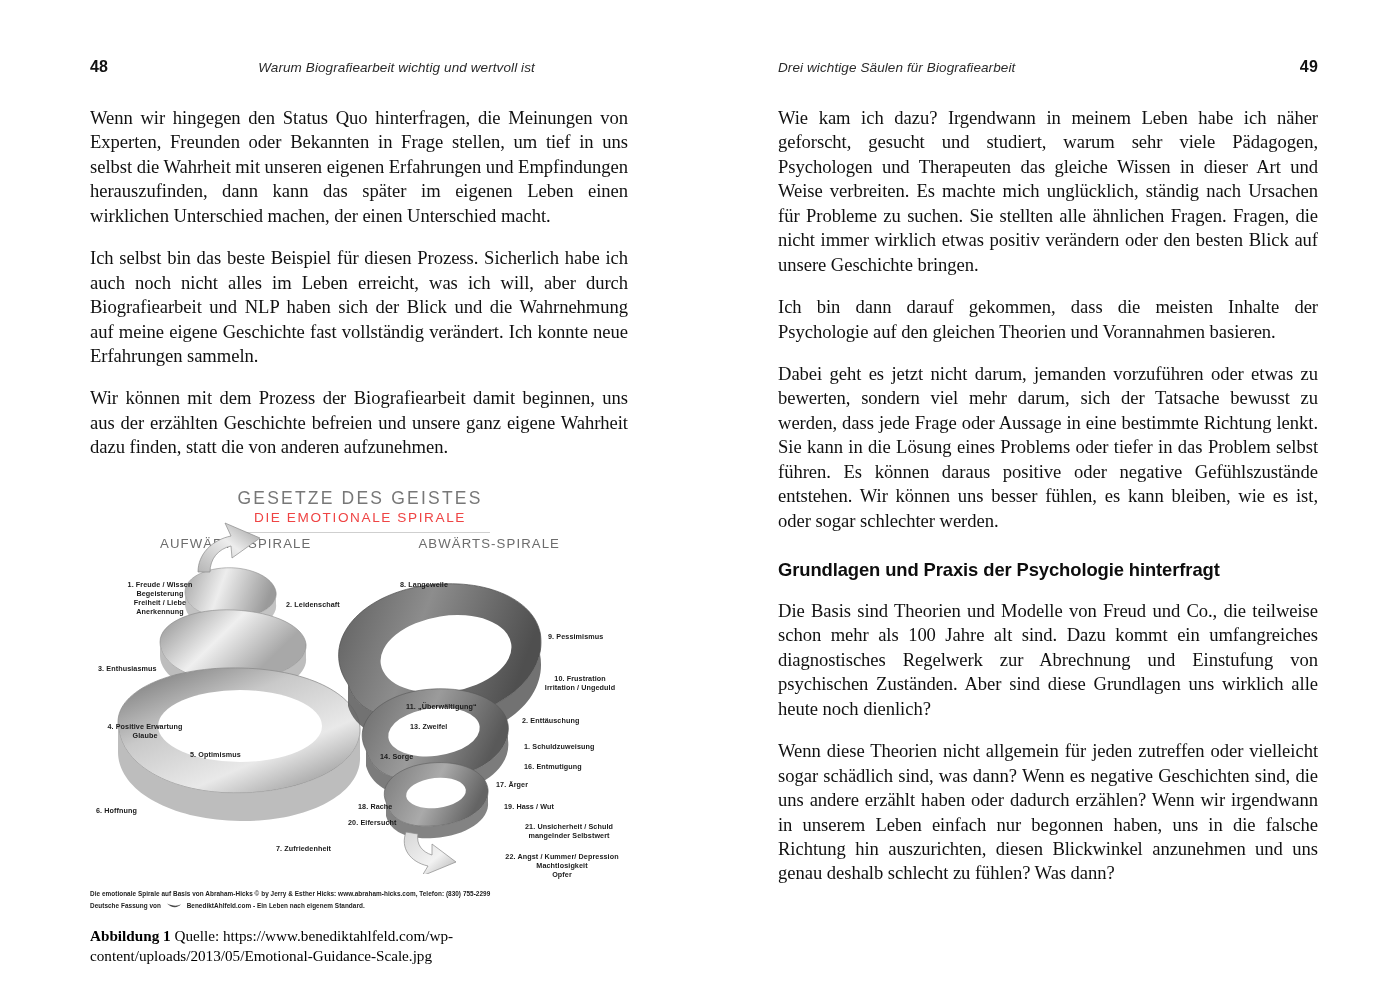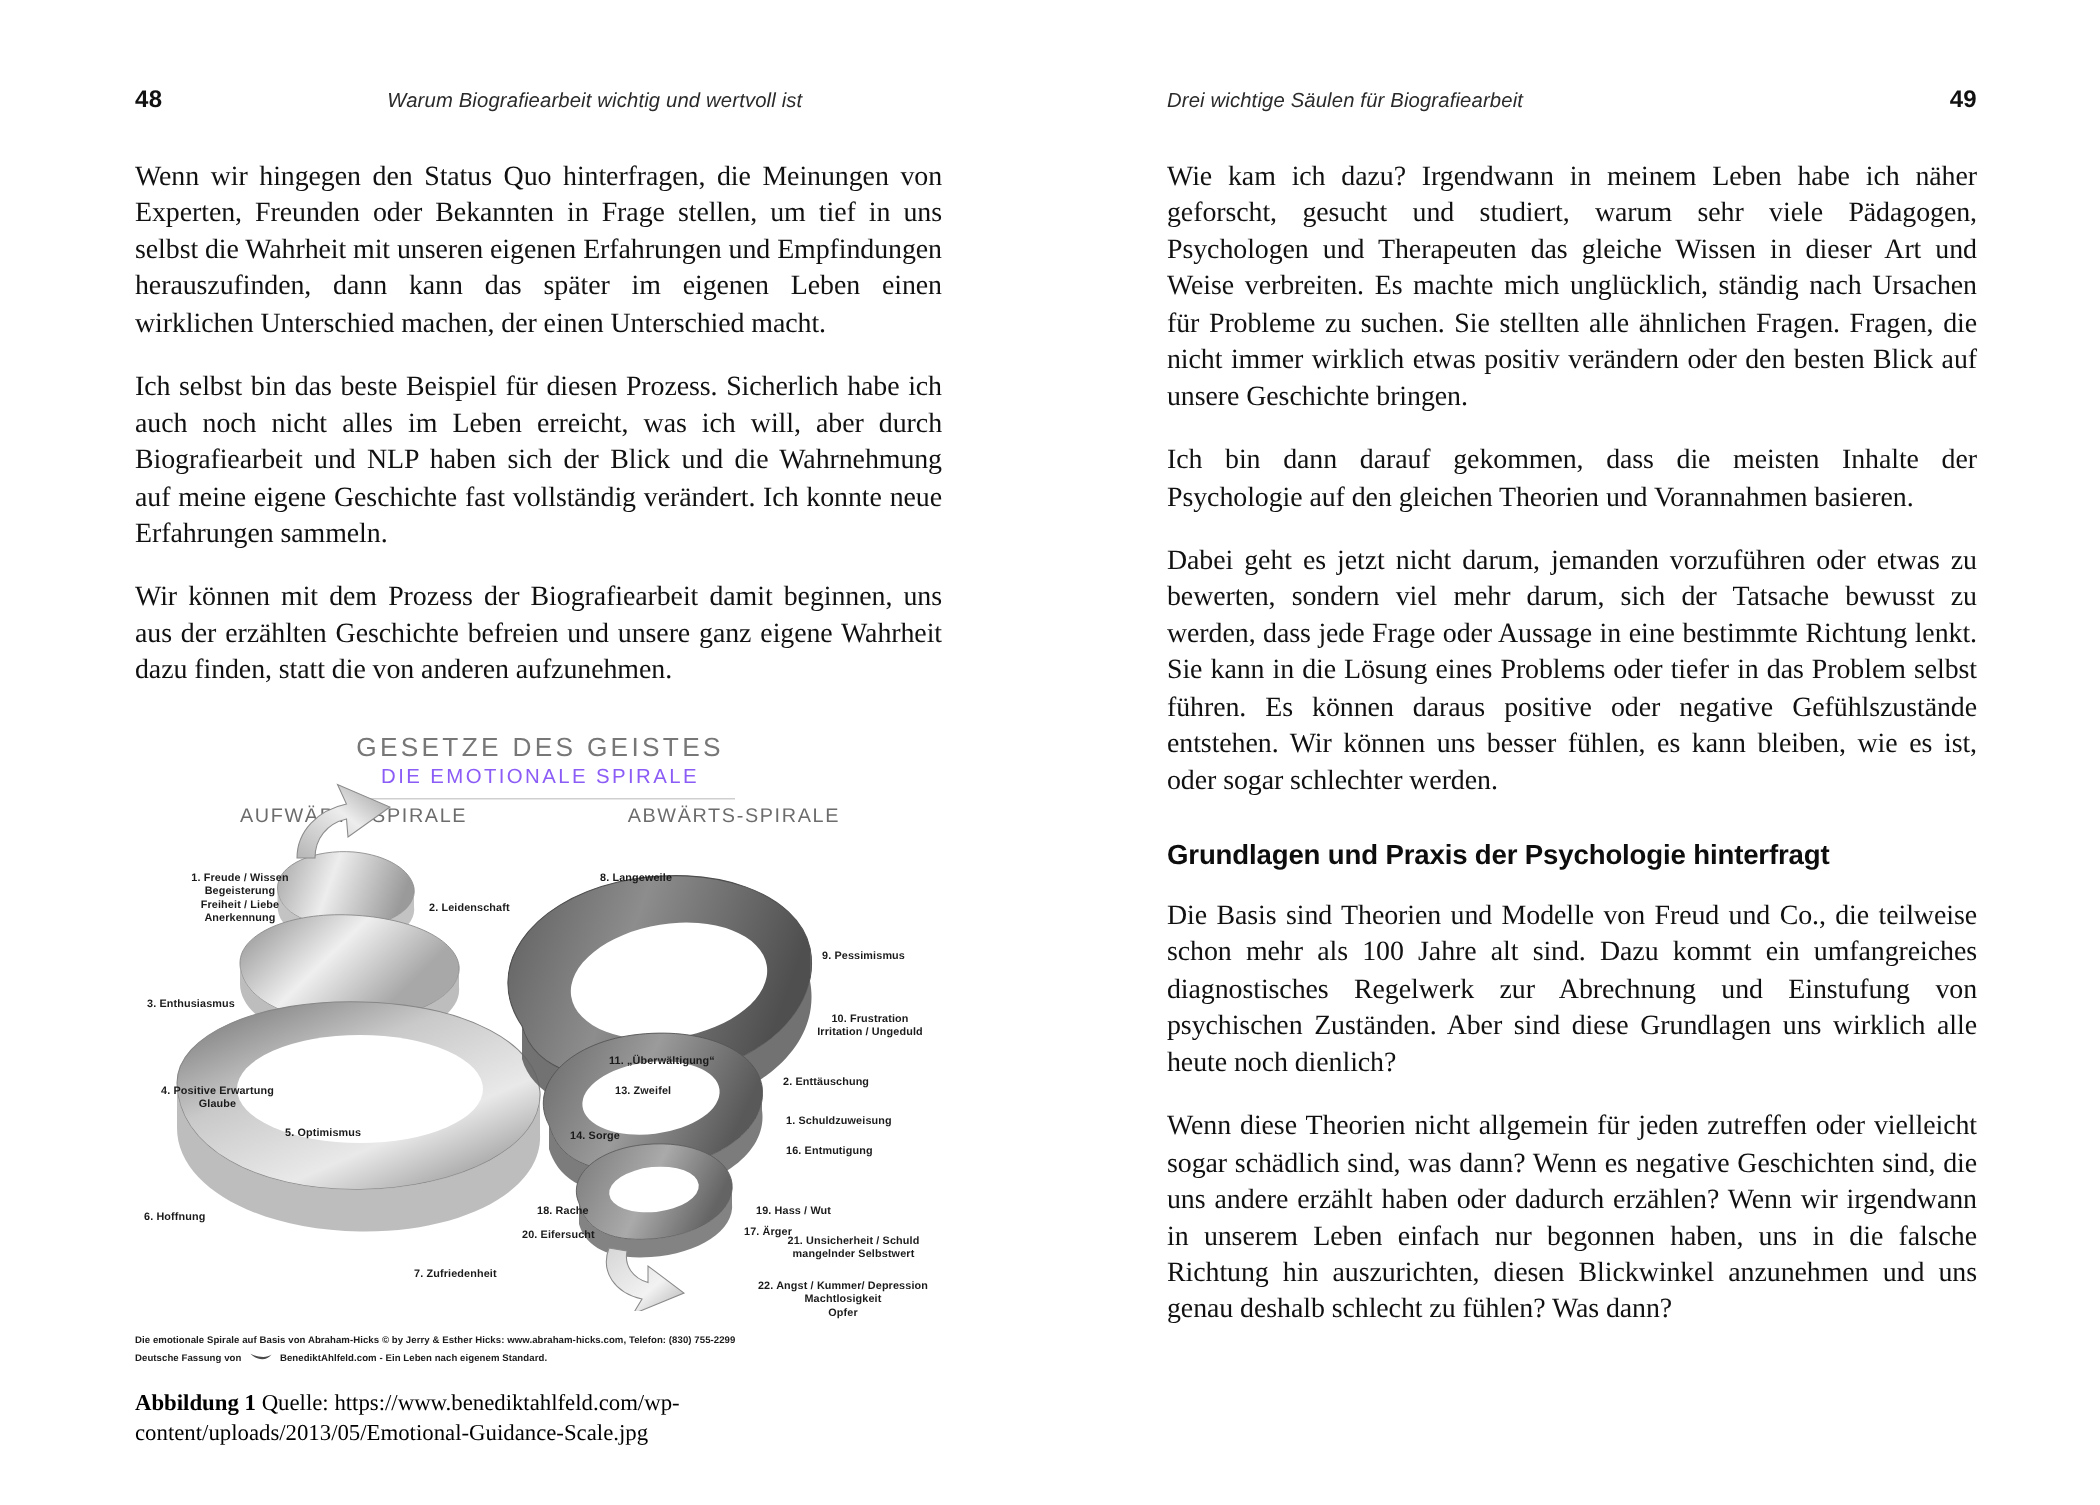--- a/index.html
+++ b/index.html
@@ -96,21 +96,21 @@
   .fig-title .l1 {
     display: block;
     font-size: 17.5px;
     letter-spacing: 2.2px;
     color: #777;
   }
   .fig-title .l2 {
     display: block;
     font-size: 13.6px;
     letter-spacing: 1.6px;
-    color: #8b5cf6;
+    color: #ef4444;
     margin-top: 1px;
   }
   .fig-rule {
     position: absolute;
     left: 150px; width: 250px;
     top: 48px; height: 1px;
     background: #cfcfcf;
   }
   .fig-subheads {
     position: absolute;
@@ -306,21 +306,21 @@
           <span class="lbl" style="left:310px; top:96px;">8. Langeweile</span>
           <span class="lbl" style="left:458px; top:148px;">9. Pessimismus</span>
           <span class="lbl c" style="left:440px; top:190px; width:100px;">10. Frustration
 Irritation / Ungeduld</span>
           <span class="lbl" style="left:316px; top:218px;">11. „Überwältigung“</span>
           <span class="lbl" style="left:432px; top:232px;">2. Enttäuschung</span>
           <span class="lbl" style="left:320px; top:238px;">13. Zweifel</span>
           <span class="lbl" style="left:290px; top:268px;">14. Sorge</span>
           <span class="lbl" style="left:434px; top:258px;">1. Schuldzuweisung</span>
           <span class="lbl" style="left:434px; top:278px;">16. Entmutigung</span>
-          <span class="lbl" style="left:406px; top:296px;margin-top:36px;">17. Ärger</span>
+          <span class="lbl" style="left:406px; top:296px;">17. Ärger</span>
           <span class="lbl" style="left:268px; top:318px;">18. Rache</span>
           <span class="lbl" style="left:414px; top:318px;">19. Hass / Wut</span>
           <span class="lbl" style="left:258px; top:334px;">20. Eifersucht</span>
           <span class="lbl c" style="left:418px; top:338px; width:122px;">21. Unsicherheit / Schuld
 mangelnder Selbstwert</span>
           <span class="lbl c" style="left:402px; top:368px; width:140px;">22. Angst / Kummer/ Depression
 Machtlosigkeit
 Opfer</span>
         </div>
 

